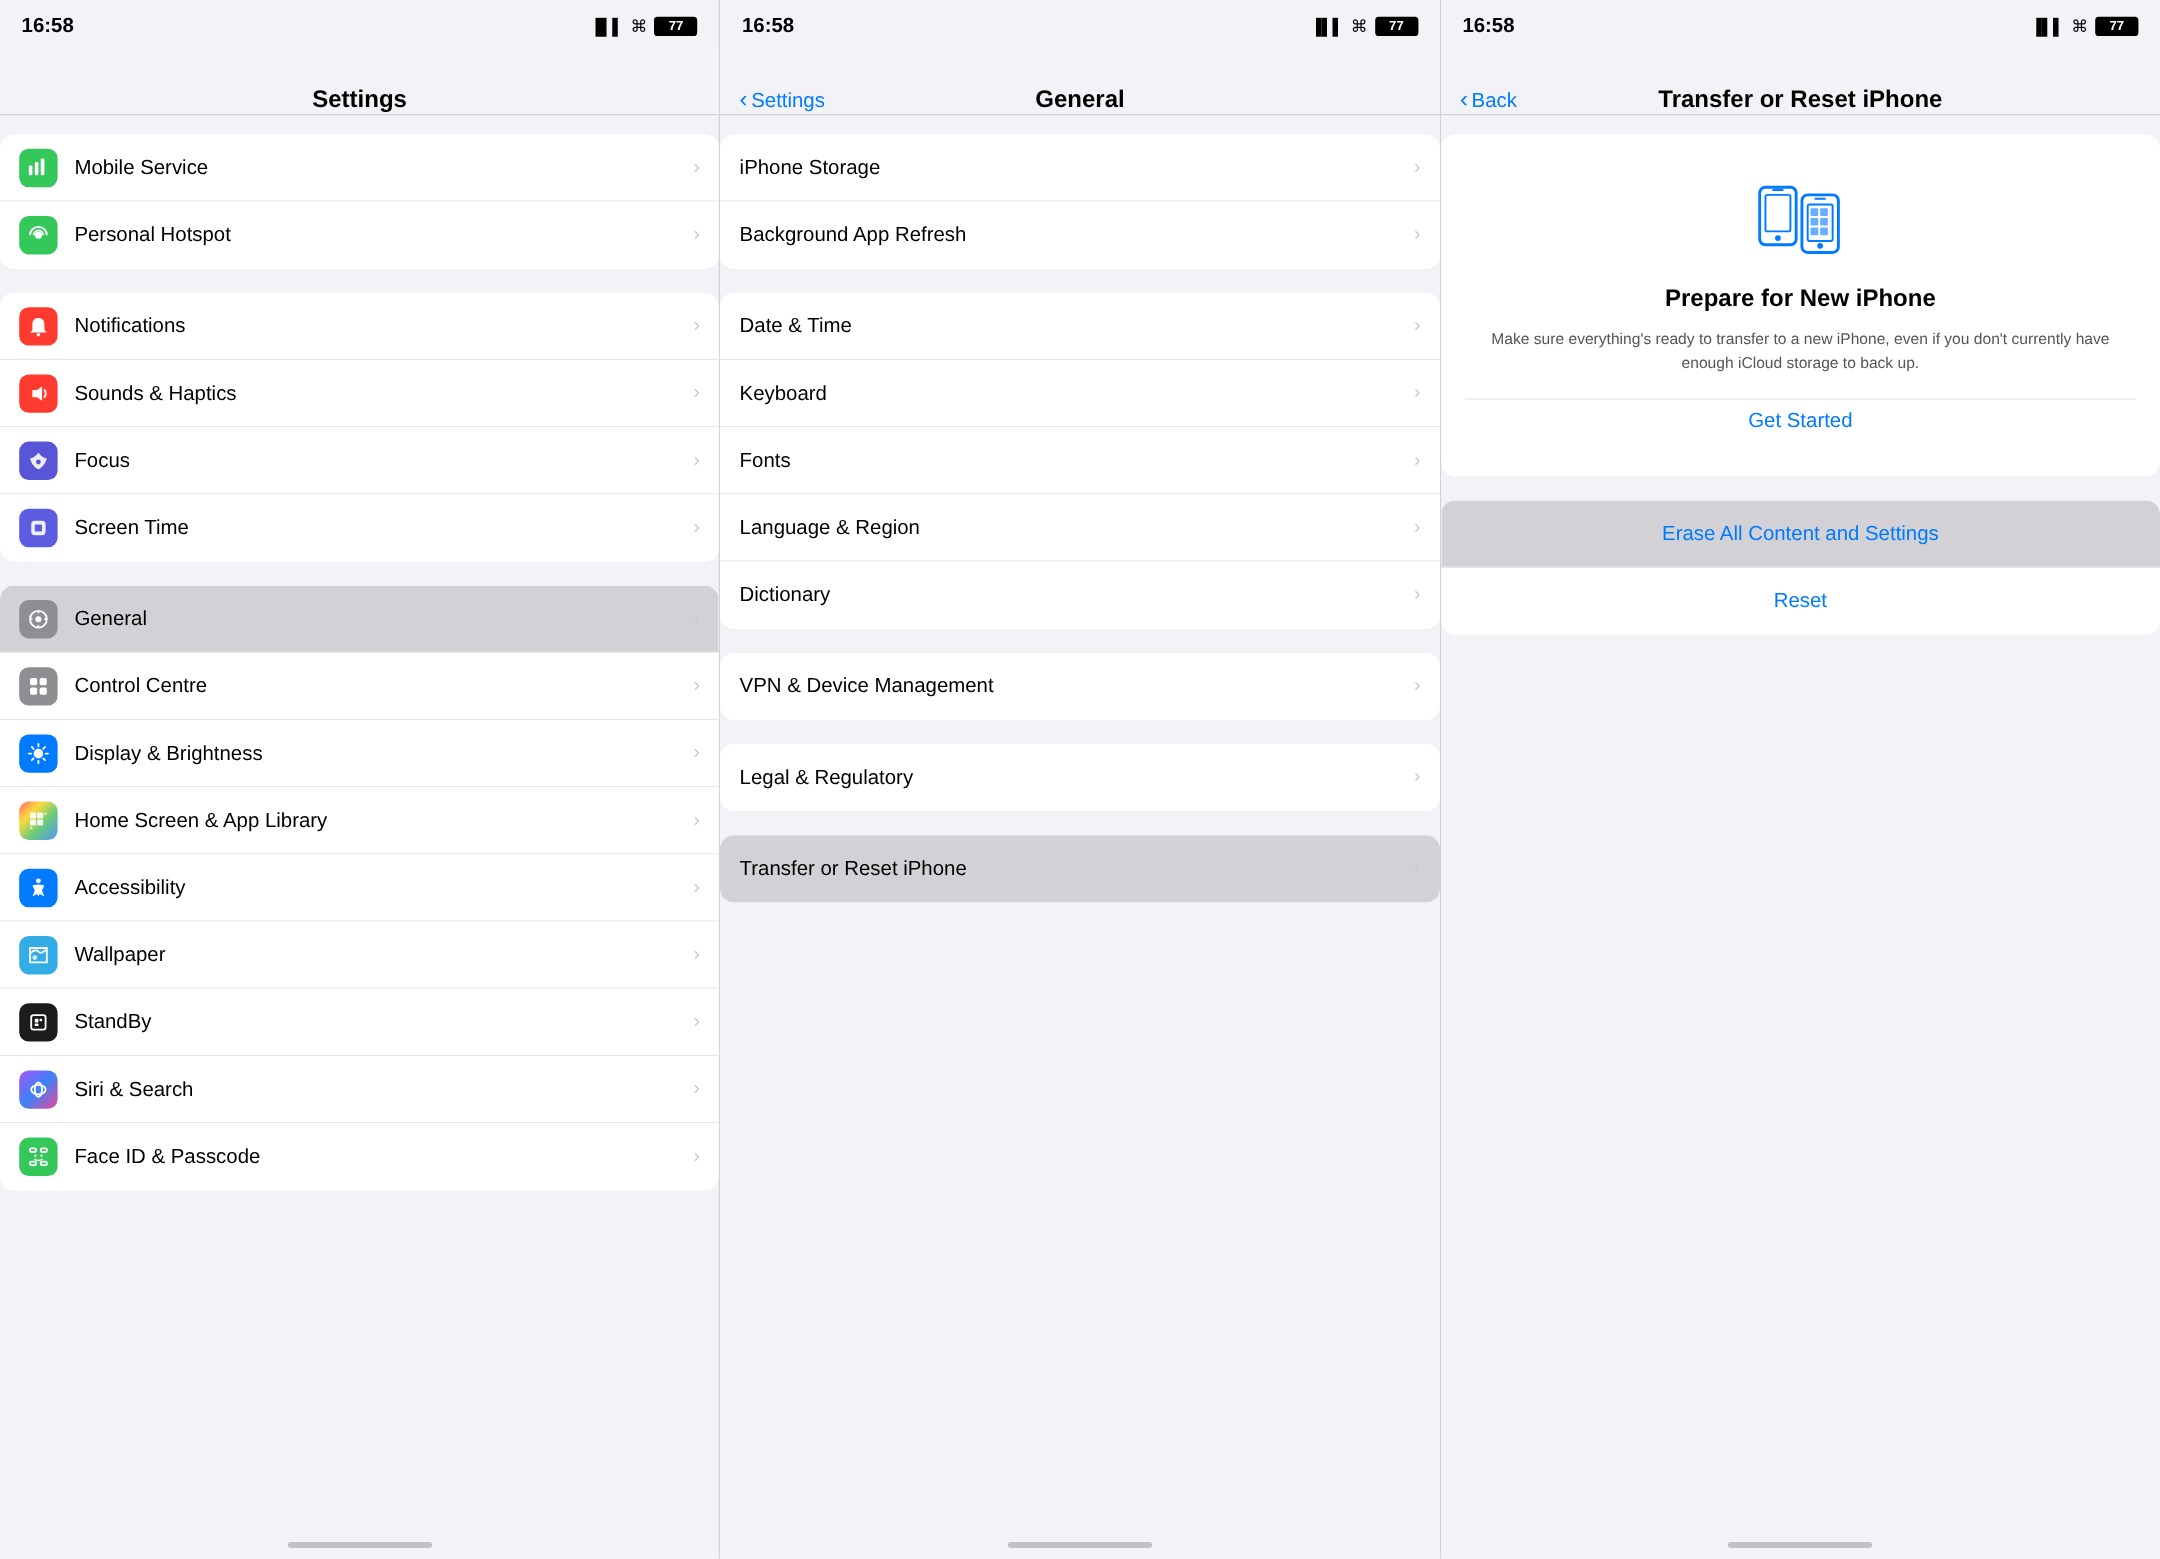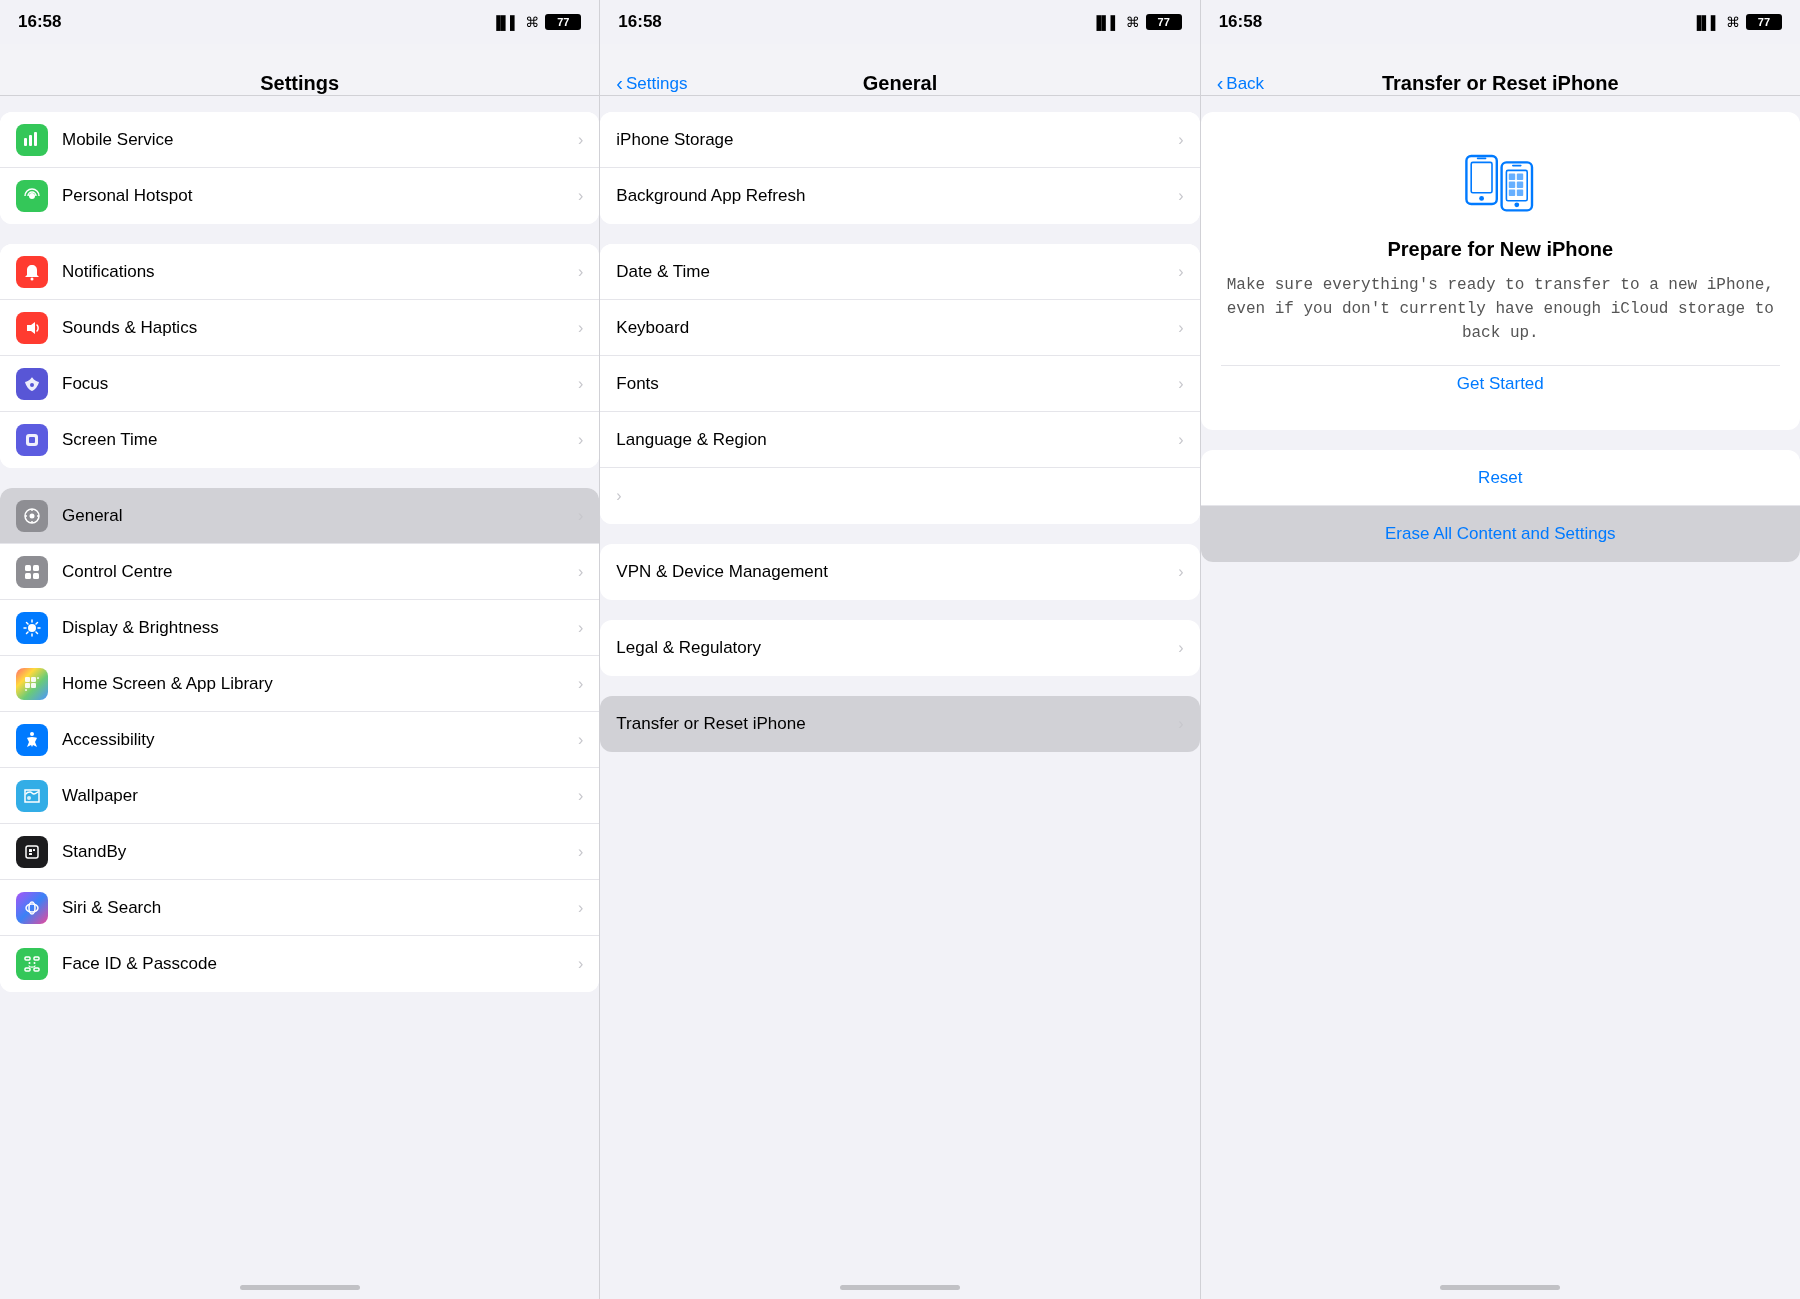--- a/index.html
+++ b/index.html
@@ -169,25 +169,24 @@
       margin-bottom: 18px;
     }
 
     .prepare-title {
       font-size: 20px;
       font-weight: 700;
       color: #000;
       margin-bottom: 12px;
     }
     .prepare-desc {
-      font-size: 16px;
+      font-size: 13px;
       color: #555;
       line-height: 1.5;
       margin-bottom: 20px;
-      font-family: Liberation Mono, monospace;
     }
     .get-started-btn {
       color: #007aff;
       font-size: 17px;
       cursor: pointer;
       padding: 8px 0;
       width: 100%;
       text-align: center;
       border-top: 0.5px solid #e5e5ea;
     }
@@ -502,20 +501,21 @@
         </div>
         <div class="settings-row">
           <span class="row-label">Fonts</span>
           <span class="row-chevron">›</span>
         </div>
         <div class="settings-row">
           <span class="row-label">Language &amp; Region</span>
           <span class="row-chevron">›</span>
         </div>
         <div class="settings-row">
+          <span class="row-label">Dictionary</span>
           <span class="row-chevron">›</span>
         </div>
       </div>
 
       <div class="settings-group">
         <div class="settings-row">
           <span class="row-label">VPN &amp; Device Management</span>
           <span class="row-chevron">›</span>
         </div>
       </div>
@@ -569,26 +569,26 @@
           <rect x="71" y="52" width="8" height="8" rx="1" fill="#007aff" opacity="0.6"></rect>
           <rect x="61" y="62" width="8" height="8" rx="1" fill="#007aff" opacity="0.6"></rect>
           <rect x="71" y="62" width="8" height="8" rx="1" fill="#007aff" opacity="0.6"></rect>
         </svg>
         <span class="prepare-title">Prepare for New iPhone</span>
         <span class="prepare-desc">Make sure everything's ready to transfer to a new iPhone, even if you don't currently have enough iCloud storage to back up.</span>
         <div class="get-started-btn">Get Started</div>
       </div>
 
       <div class="action-group">
+        <div class="action-row highlighted">
+          <span>Erase All Content and Settings</span>
+        </div>
         <div class="action-row">
           <span>Reset</span>
         </div>
-        <div class="action-row highlighted">
-          <span>Erase All Content and Settings</span>
-        </div>
       </div>
     </div>
     <div class="home-indicator">
       <div class="home-bar"></div>
     </div>
   </div>
 
 </div>
 
 </body></html>

